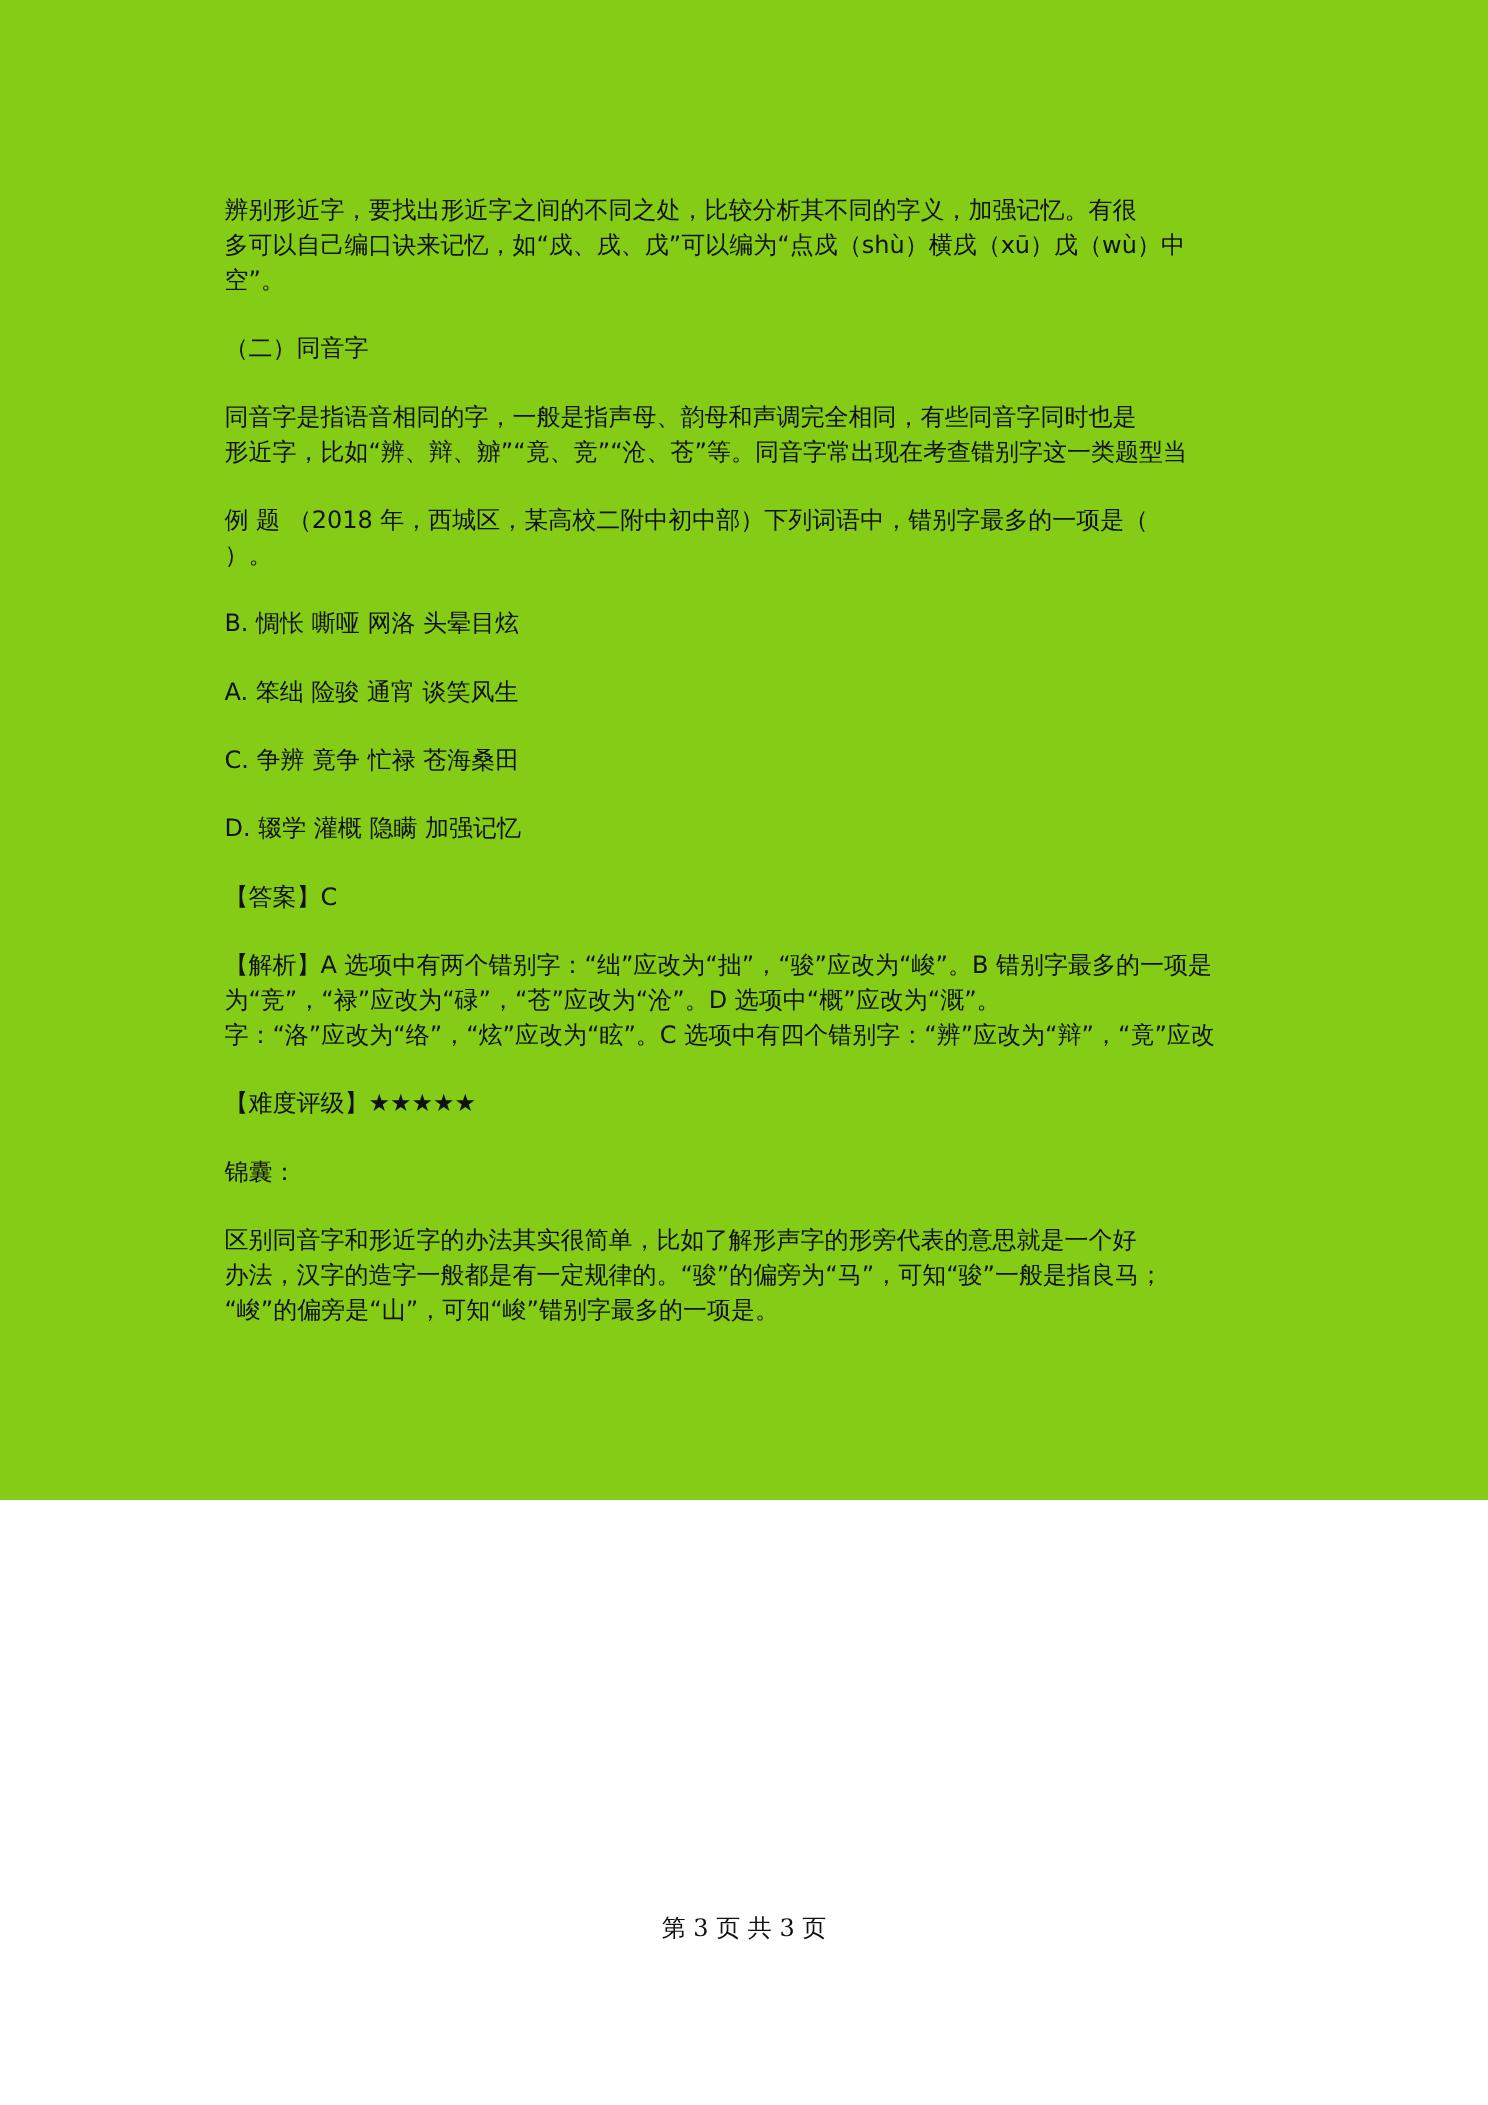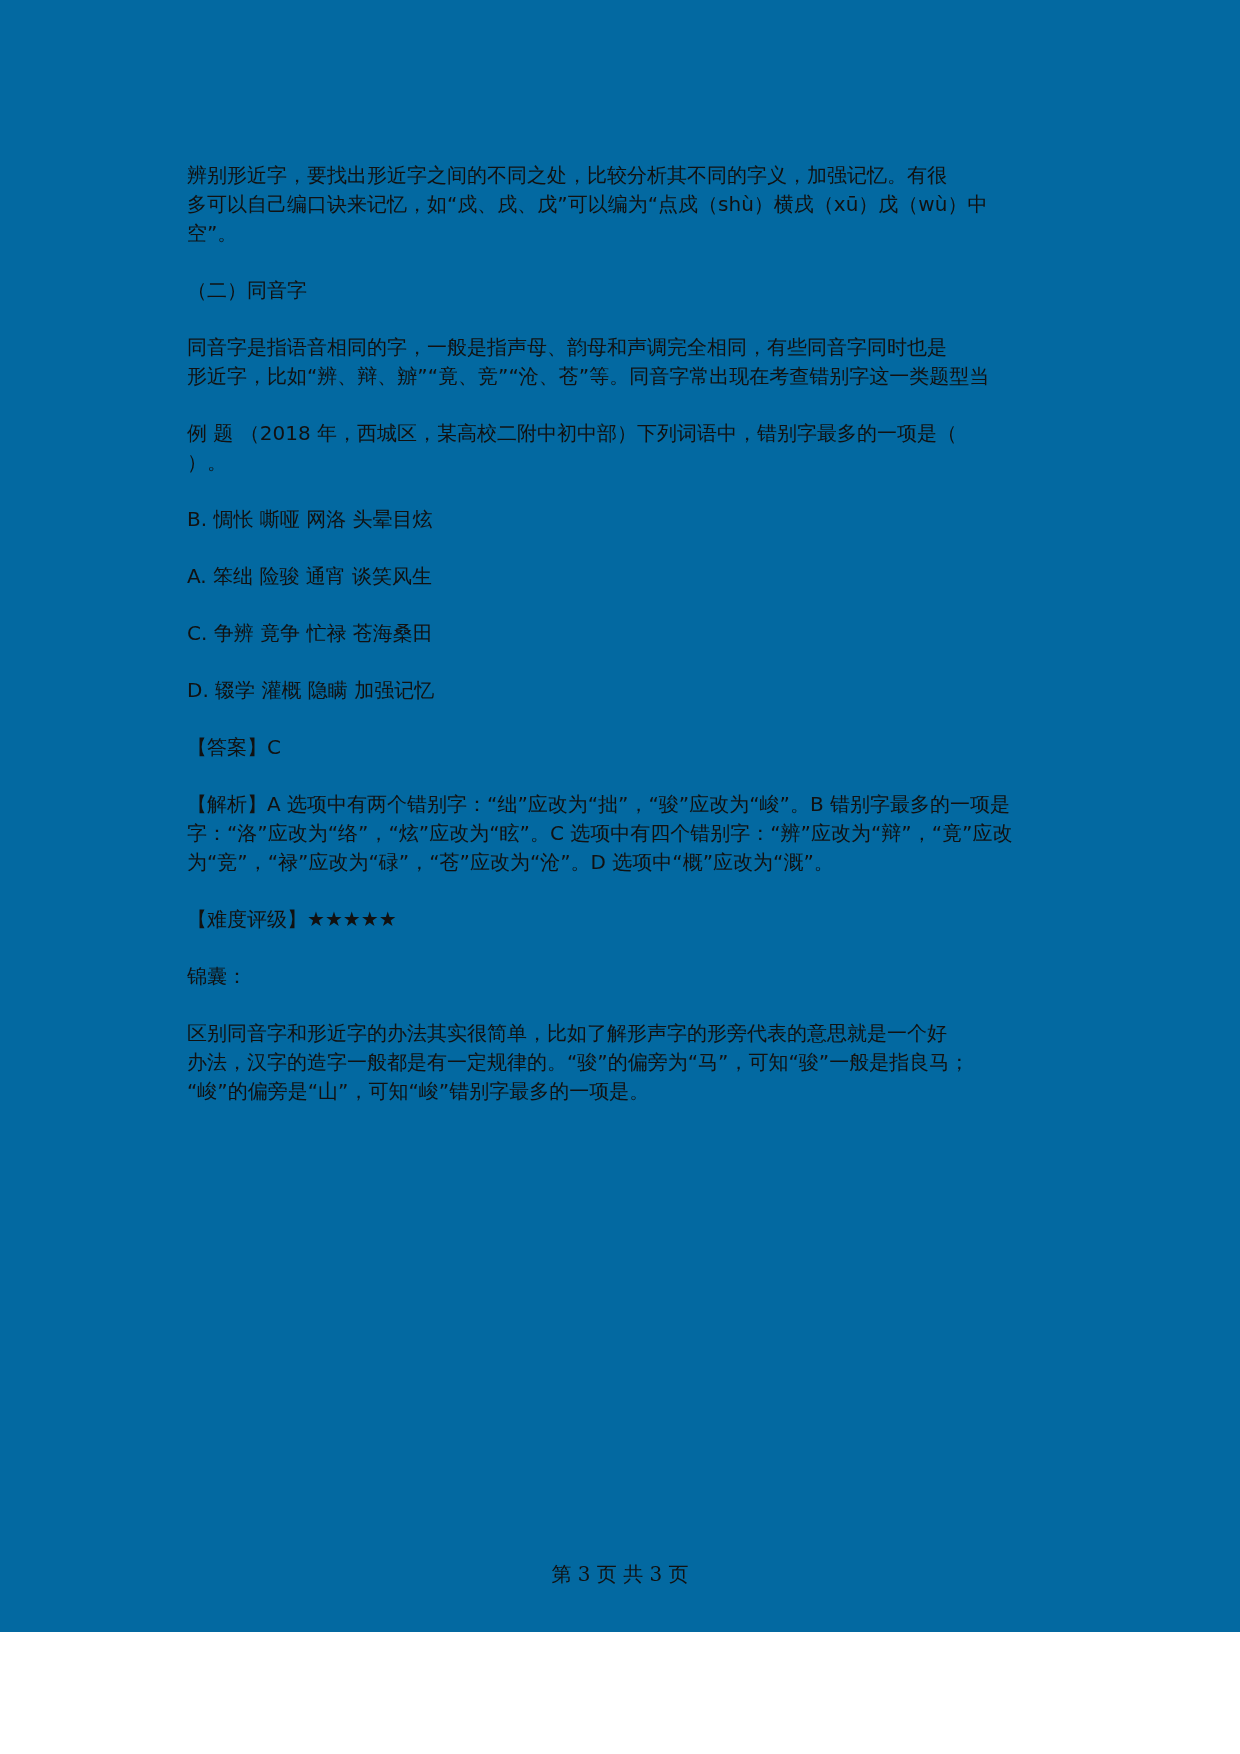--- a/index.html
+++ b/index.html
@@ -12,22 +12,22 @@
       height: 1754px;
       position: relative;
       overflow: hidden;
       font-family: "DejaVu Sans", "Liberation Sans", sans-serif;
       color: #111111;
     }
     .page {
       position: absolute;
       left: 0; top: 0;
       width: 1240px;
-      height: 1632px;
-      background: #0369a1;
+      height: 1250px;
+      background: #84cc16;
     }
     .content {
       position: absolute;
       left: 187px;
       top: 161px;
       width: 860px;
     }
     .para {
       font-size: 20px;
       line-height: 29px;
@@ -37,21 +37,21 @@
     .para .line {
       display: block;
       white-space: nowrap;
     }
     .para.single { margin-bottom: 28px; }
     .opt { margin-bottom: 28px; }
     .footer {
       position: absolute;
       left: 0;
       width: 1240px;
-      top: 1560px;
+      top: 1592px;
       text-align: center;
       font-size: 20px;
       line-height: 28px;
       font-family: "DejaVu Serif", "Liberation Serif", serif;
     }
   </style>
 </head>
 <body>
 
 <div class="page">
@@ -77,22 +77,22 @@
 
     <div class="para opt">B. 惆怅 嘶哑 网洛 头晕目炫</div>
     <div class="para opt">A. 笨绌 险骏 通宵 谈笑风生</div>
     <div class="para opt">C. 争辨 竟争 忙禄 苍海桑田</div>
     <div class="para opt">D. 辍学 灌概 隐瞒 加强记忆</div>
 
     <div class="para single">【答案】C</div>
 
     <div class="para">
       <span class="line">【解析】A 选项中有两个错别字：“绌”应改为“拙”，“骏”应改为“峻”。B 错别字最多的一项是</span>
+      <span class="line">为“竞”，“禄”应改为“碌”，“苍”应改为“沧”。D 选项中“概”应改为“溉”。</span>
       <span class="line">字：“洛”应改为“络”，“炫”应改为“眩”。C 选项中有四个错别字：“辨”应改为“辩”，“竟”应改</span>
-      <span class="line">为“竞”，“禄”应改为“碌”，“苍”应改为“沧”。D 选项中“概”应改为“溉”。</span>
     </div>
 
     <div class="para single">【难度评级】★★★★★</div>
 
     <div class="para single">锦囊：</div>
 
     <div class="para">
       <span class="line">区别同音字和形近字的办法其实很简单，比如了解形声字的形旁代表的意思就是一个好</span>
       <span class="line">办法，汉字的造字一般都是有一定规律的。“骏”的偏旁为“马”，可知“骏”一般是指良马；</span>
       <span class="line">“峻”的偏旁是“山”，可知“峻”错别字最多的一项是。</span>

